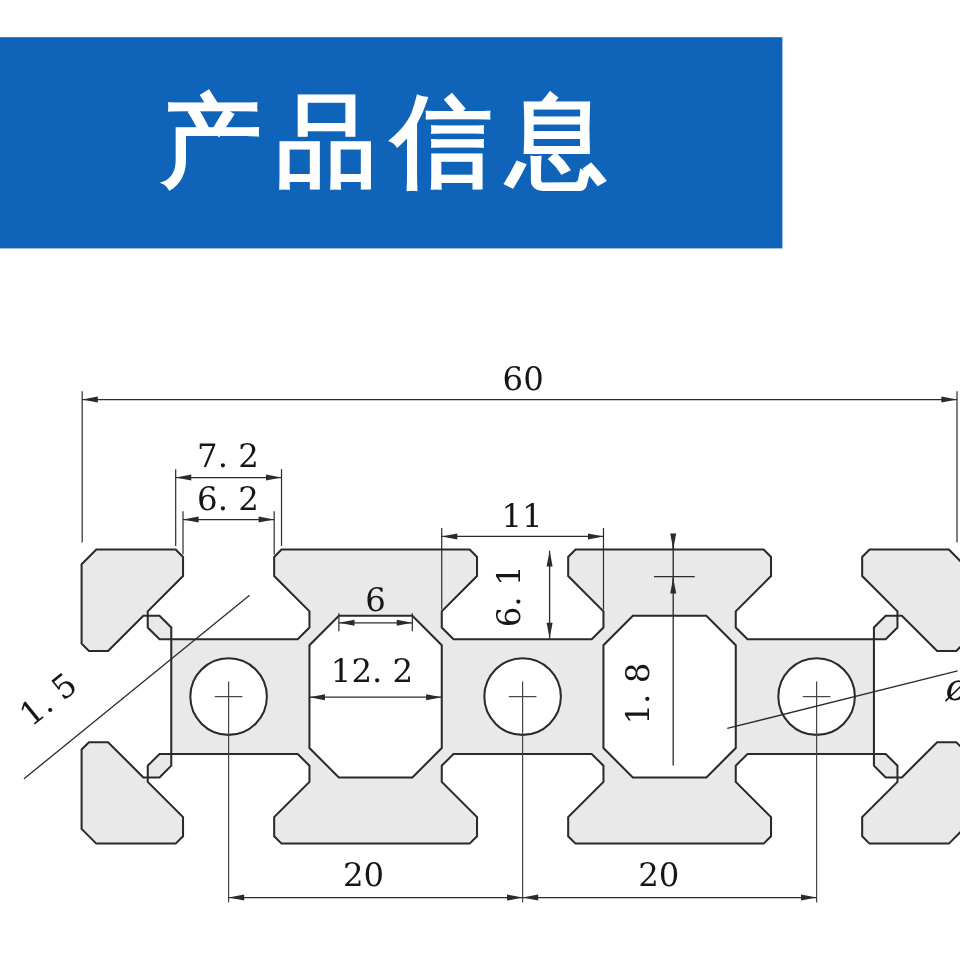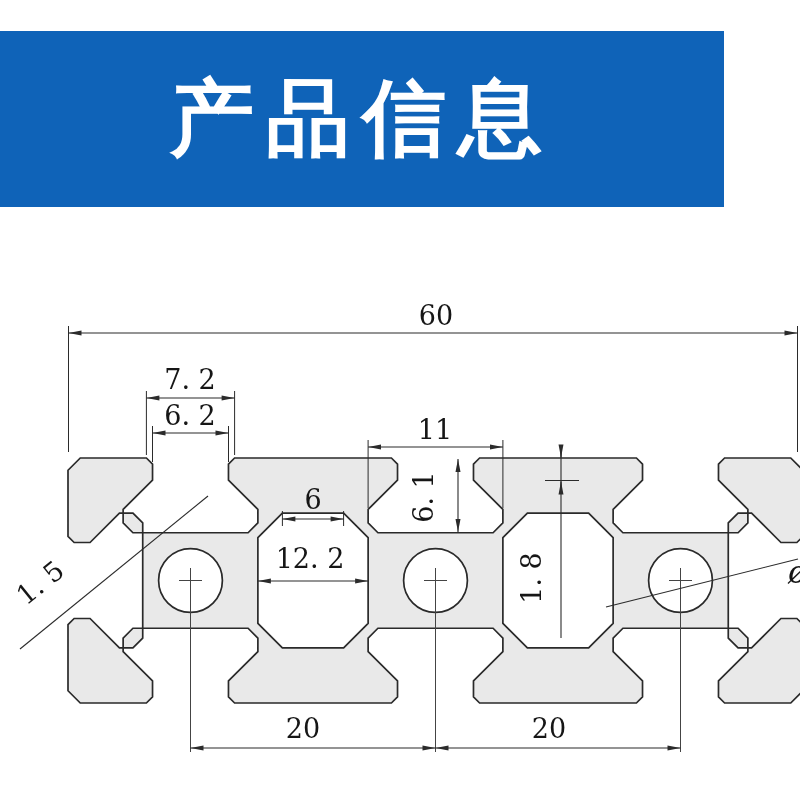--- a/index.html
+++ b/index.html
@@ -1,17 +1,17 @@
 <!DOCTYPE html>
 <html><head>
 <meta charset="utf-8">
 <style>
   html,body{margin:0;padding:0;}
   body{width:800px;height:800px;background:#ffffff;overflow:hidden;position:relative;font-family:"Liberation Sans",sans-serif;}
-  .banner{position:absolute;left:0;top:31px;width:724px;height:176px;background:#0f63b8;display:flex;align-items:center;justify-content:center;}
+  .banner{position:absolute;left:0;top:31px;width:652px;height:176px;background:#0f63b8;display:flex;align-items:center;justify-content:center;}
   .banner-title{color:#ffffff;font-size:84px;font-weight:800;letter-spacing:12px;font-family:"Liberation Sans",sans-serif;}
   svg{position:absolute;left:0;top:0;}
   .profile{fill:#e9e9e9;stroke:#2a2a2a;stroke-width:1.7;}
   .bore{fill:#ffffff;stroke:#2a2a2a;stroke-width:1.7;}
   .dim{stroke:#2b2b2b;stroke-width:1.1;fill:none;}
   .ext{stroke:#2b2b2b;stroke-width:1;fill:none;}
   .cl{stroke:#444444;stroke-width:1;fill:none;}
   text{font-family:"DejaVu Serif",serif;font-size:27px;fill:#161616;}
   text.dia{font-size:31px;font-style:italic;}
   .ar{fill:#2b2b2b;stroke:none;}

